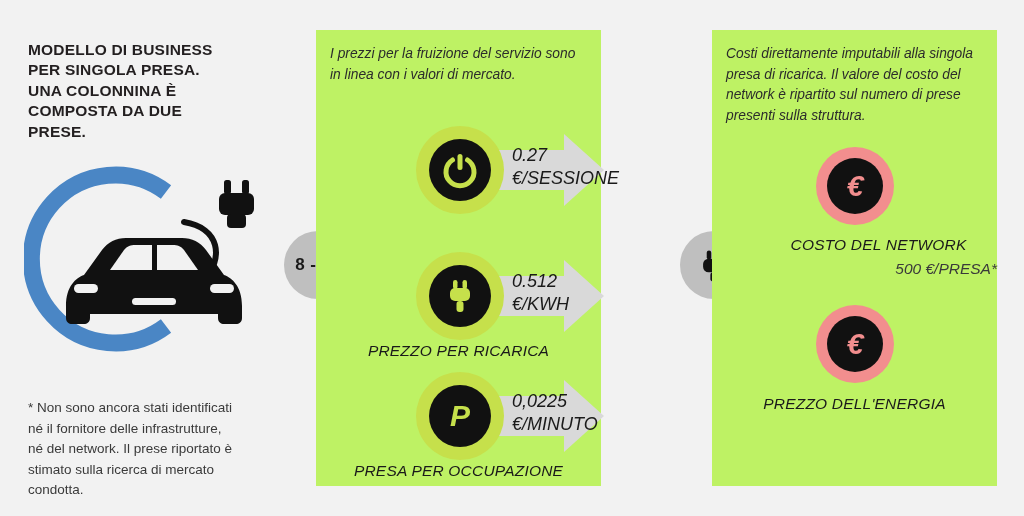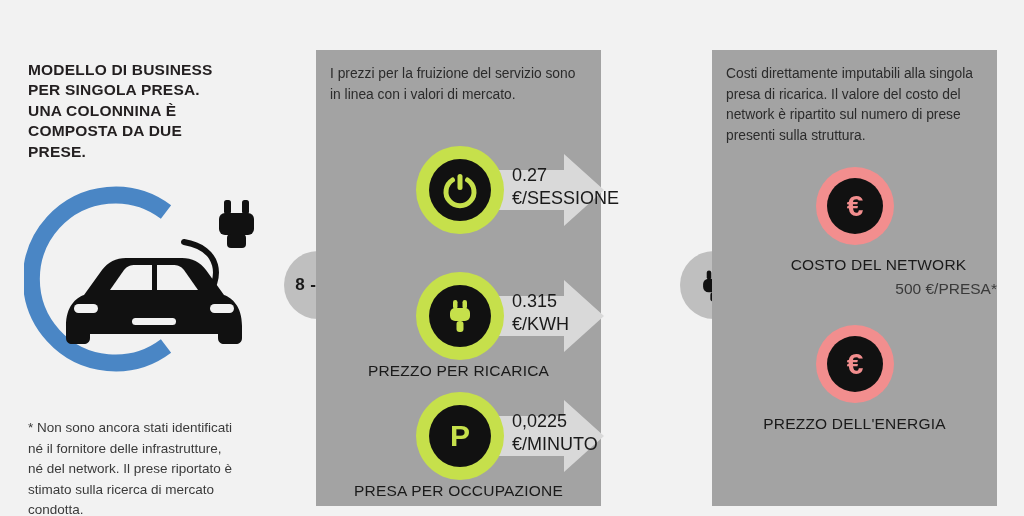--- a/index.html
+++ b/index.html
@@ -12,21 +12,20 @@
     height: 516px;
     font-family: "Liberation Sans", sans-serif;
     position: relative;
     overflow: hidden;
     color: #231f20;
   }
   .canvas {
     position: absolute;
     inset: 0;
     background: #f2f2f2;
-    margin-top: 20px;
   }
 
   
   .left-col {
     position: absolute;
     left: 28px;
     top: 40px;
     width: 250px;
   }
   .headline {
@@ -69,21 +68,22 @@
     justify-content: center;
     font-size: 17px;
     font-weight: bold;
     color: #1a1a1a;
     letter-spacing: 0.3px;
   }
 
   
   .panel {
     position: absolute;
-    background: #a3a3a3;
+    background: #bef264;
+    font-style: italic;
   }
   .panel-mid {
     left: 316px;
     top: 30px;
     width: 285px;
     height: 456px;
   }
   .panel-right {
     left: 712px;
     top: 30px;
@@ -285,21 +285,21 @@
       <div class="badge">
         <div class="badge-inner">
           <svg viewBox="0 0 40 40" width="40" height="40" aria-hidden="true">
             <rect x="13" y="4" width="4.5" height="9" rx="2.2" fill="#c6e04b"></rect>
             <rect x="22.5" y="4" width="4.5" height="9" rx="2.2" fill="#c6e04b"></rect>
             <rect x="10" y="12" width="20" height="13" rx="5" fill="#c6e04b"></rect>
             <rect x="16.5" y="25" width="7" height="11" rx="3" fill="#c6e04b"></rect>
           </svg>
         </div>
       </div>
-      <div class="price-text">0.315
+      <div class="price-text">0.512
 €/KWH</div>
     </div>
     <div class="price-caption" style="top:312px;">PREZZO PER RICARICA</div>
 
     <div class="price-row" style="top:338px;">
       <svg class="arrow" viewBox="0 0 138 76">
         <path d="M 0 18 L 96 18 L 96 2 L 136 38 L 96 74 L 96 58 L 0 58 Z" fill="#d9d9d9"></path>
       </svg>
       <div class="badge">
         <div class="badge-inner">

